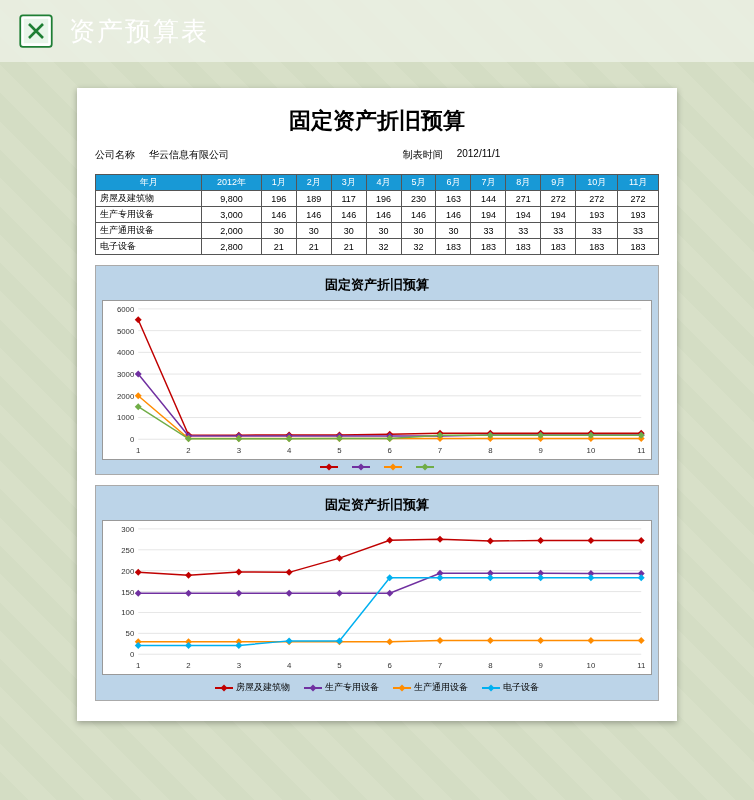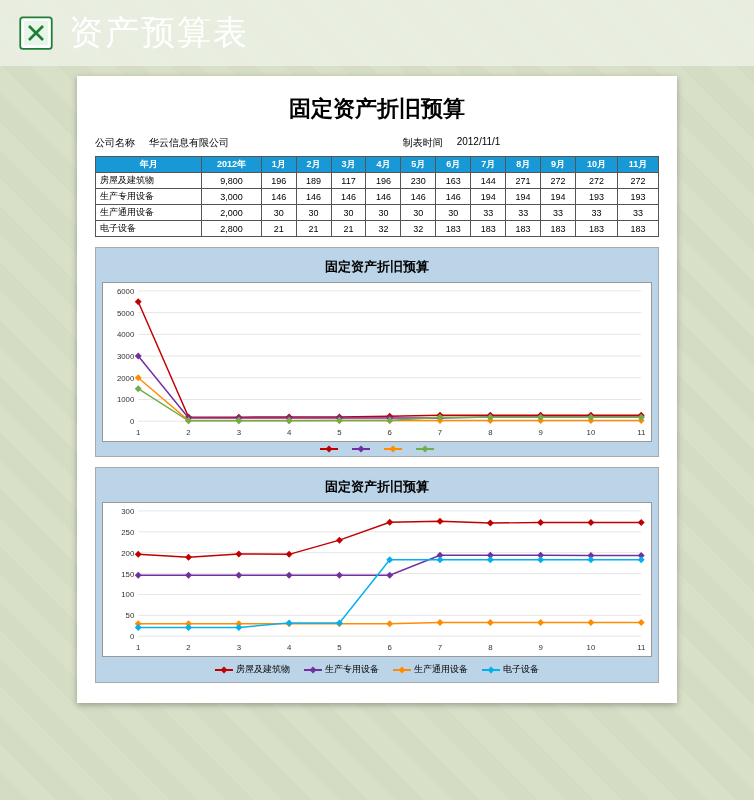--- a/index.html
+++ b/index.html
@@ -1,29 +1,29 @@
 <!DOCTYPE html>
 <html><head>
 <meta charset="utf-8">
 <style>
 * { margin: 0; padding: 0; box-sizing: border-box; }
 body { width: 754px; height: 800px; font-family: "Microsoft YaHei", sans-serif; background: #d8e0c8; overflow: hidden; }
 .bg-pattern { position: absolute; inset: 0; background: repeating-linear-gradient(45deg, #d0dac0 0 20px, #d8e0c8 20px 40px); opacity: 0.5; }
 .header-bar { position: relative; display: flex; align-items: center; padding: 10px 15px; background: rgba(235, 240, 228, 0.85); }
 .excel-icon { width: 42px; height: 42px; margin-right: 12px; }
 .excel-icon svg { width: 100%; height: 100%; }
-.header-title { color: #fff; font-size: 34px; font-weight: 300; letter-spacing: 2px; }
-.sheet { position: relative; margin: 10px auto 0; width: 600px; background: #fff; box-shadow: 0 2px 6px rgba(0,0,0,0.3); padding: 14px 18px 20px; }
+.header-title { color: #fff; font-size: 26px; font-weight: 300; letter-spacing: 2px; }
+.sheet { position: relative; margin: 26px auto 0; width: 600px; background: #fff; box-shadow: 0 2px 6px rgba(0,0,0,0.3); padding: 14px 18px 20px; }
 .doc-title { text-align: center; font-size: 22px; font-weight: bold; margin: 4px 0 10px; font-family: SimSun, serif; }
-.meta-row { display: flex; font-size: 10px; padding: 2px 0 6px; }
+.meta-row { display: flex; font-size: 10px; padding: 2px 0 12px; }
 .meta-row .pair { display: flex; gap: 14px; }
 .meta-row .pair:nth-child(1){ flex: 1.2; } .meta-row .pair:nth-child(2){ flex: 1; } .meta-row .pair:nth-child(3){ flex: 0.8; justify-content: flex-end; font-family: Liberation Mono, monospace; }
 table { border-collapse: collapse; width: 100%; font-size: 9px; }
 th, td { border: 1px solid #555; padding: 1px 2px; text-align: center; height: 14px; }
-th { background: #1899d6; color: #fff; font-weight: bold; }
+th { background: #1899d6; color: #fff; font-weight: normal; }
 td:first-child { text-align: left; padding-left: 4px; }
 .chart-box { margin-top: 10px; background: #bcd4e8; padding: 6px; border: 1px solid #aaa; }
 .chart-title { text-align: center; font-size: 13px; font-weight: bold; margin: 4px 0 6px; }
 .chart-plot { background: #fff; height: 160px; border: 1px solid #999; position: relative; }
 .chart-plot-sm { height: 155px; }
 svg.plot { width: 100%; height: 100%; display: block; }
 .legend { display: flex; justify-content: center; gap: 14px; margin-top: 6px; font-size: 9px; align-items: center; }
 .legend span { display: flex; align-items: center; gap: 3px; }
 .lg-line { width: 18px; height: 2px; display: inline-block; position: relative; }
 .lg-line::after { content:''; position:absolute; left:50%; top:50%; width:5px; height:5px; transform:translate(-50%,-50%) rotate(45deg); background: currentColor; }

